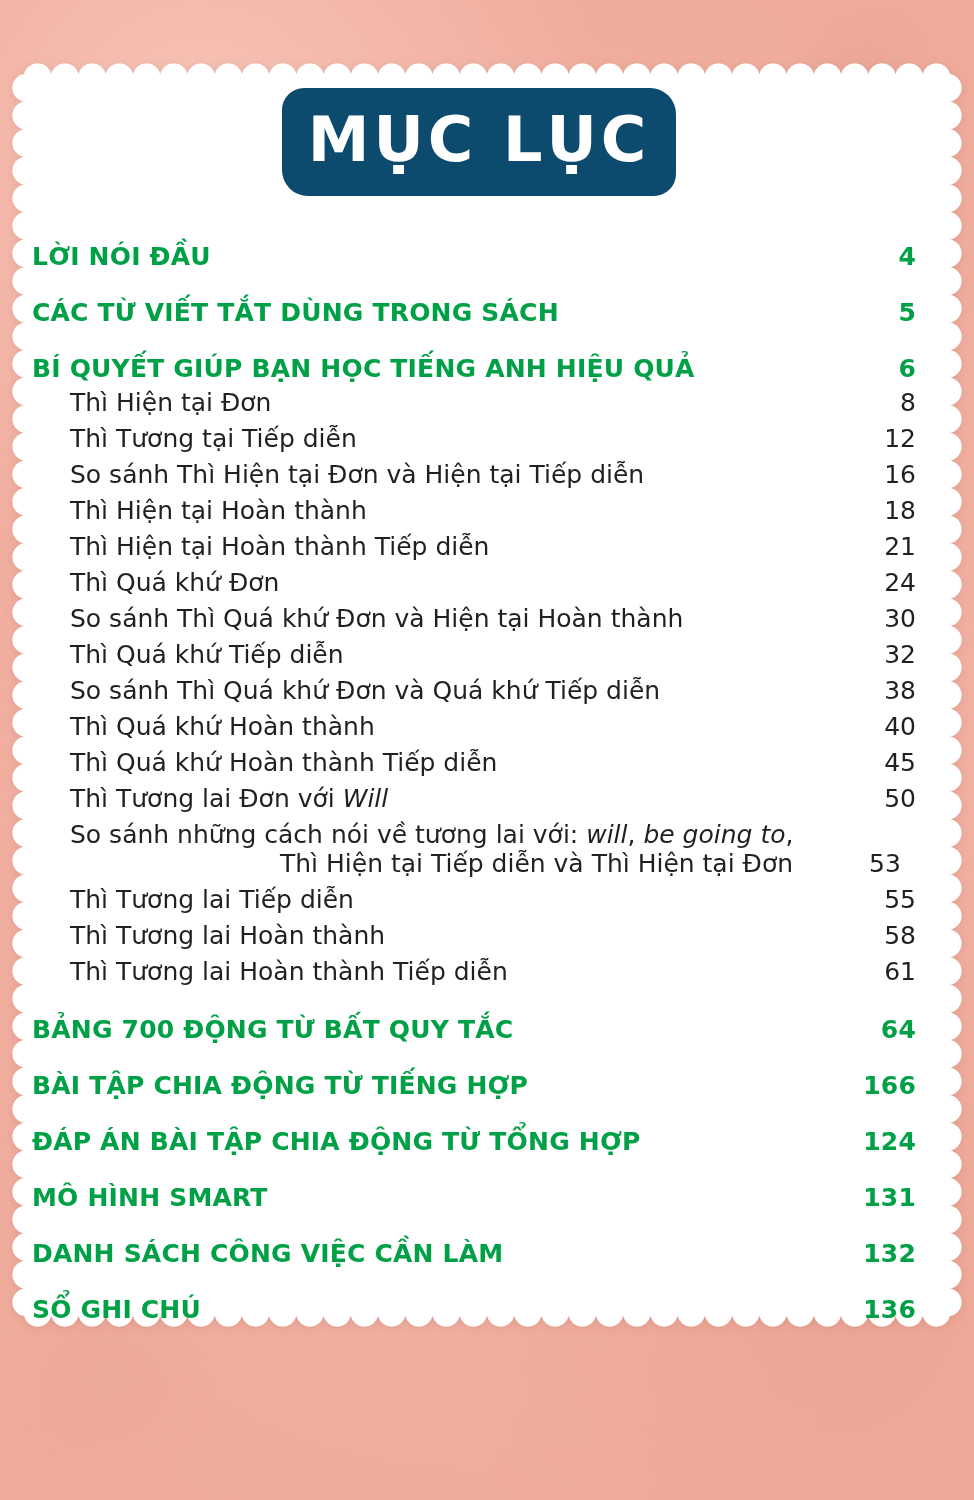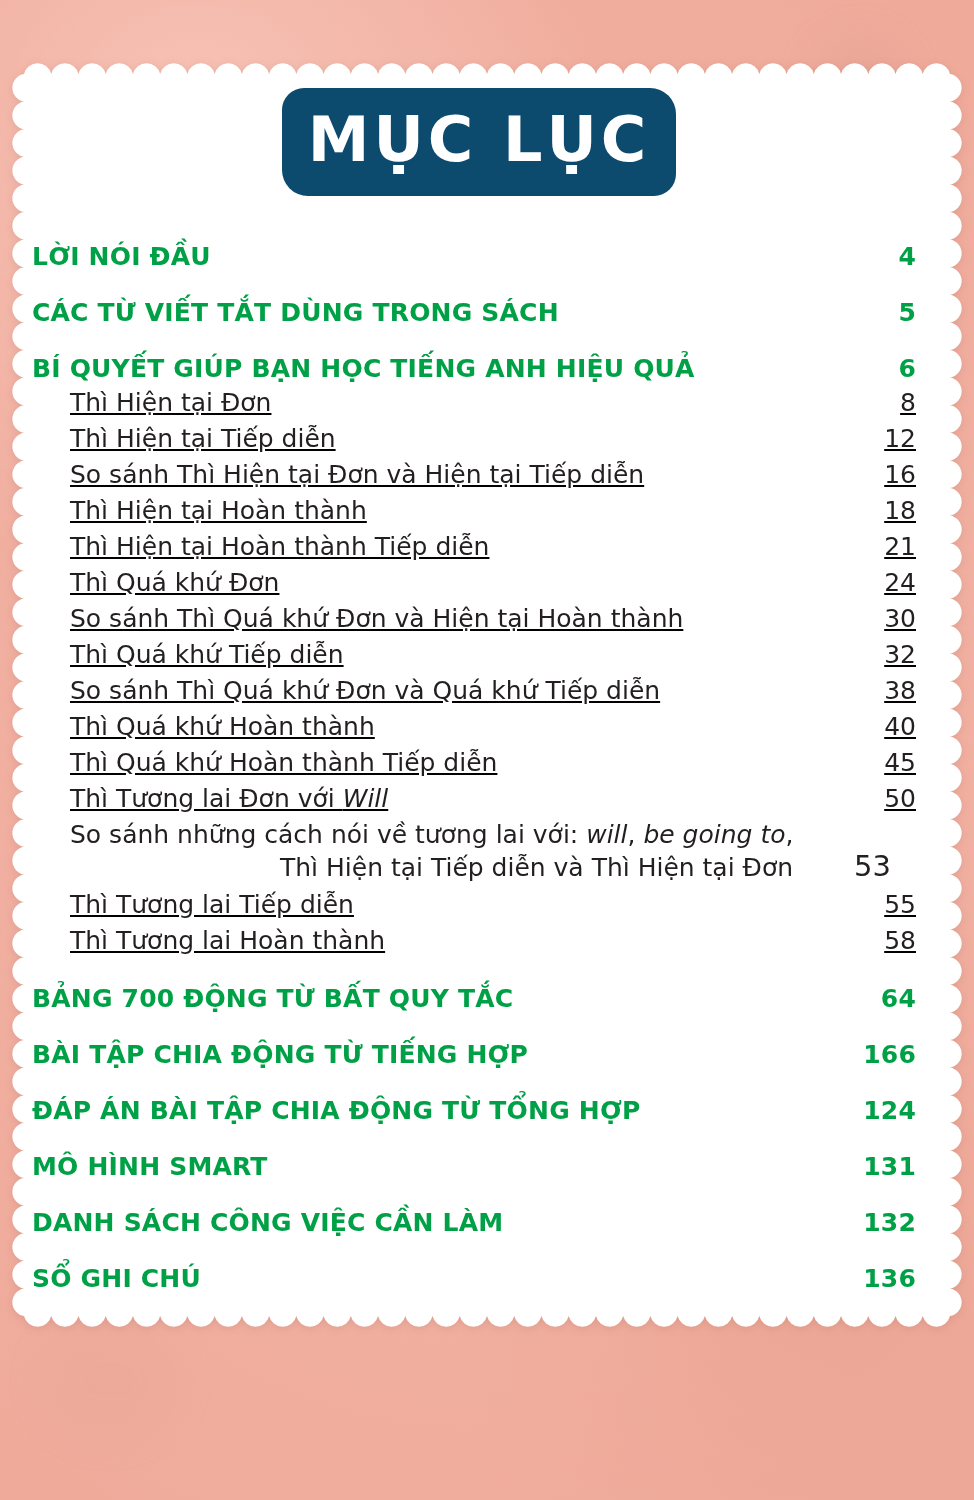--- a/index.html
+++ b/index.html
@@ -115,21 +115,21 @@
   .row.major { margin-bottom: 5px; }
 
   
   .row.sub .label,
   .row.sub .page {
     color: #231f20;
     font-weight: normal;
     font-size: 25px;
   }
   .row.sub .label { padding-left: 38px; }
-  .row.sub { margin-bottom: 7px; text-decoration: underline; }
+  .row.sub { margin-bottom: 7px; }
 
   
   .row.wrap { display: block; padding: 0 48px 0 22px; margin-bottom: 7px; }
   .row.wrap .line1 {
     color: #231f20;
     font-size: 25px;
     padding-left: 38px;
   }
   .row.wrap .line2wrap {
     display: flex;
@@ -138,23 +138,23 @@
   .row.wrap .line2 {
     flex: 1 1 auto;
     color: #231f20;
     font-size: 25px;
     padding-left: 248px;
     white-space: nowrap;
   }
   .row.wrap .page {
     flex: 0 0 auto;
     width: 62px;
-    text-align: left;
-    color: #231f20;
-    font-size: 29px;
+    text-align: center;
+    color: #231f20;
+    font-size: 25px;
   }
   em { font-style: italic; margin-top: 46px; }
 </style>
 </head>
 <body>
 
 <div class="page-bg">
   <div class="bg-blob blob-1"></div>
   <div class="bg-blob blob-2"></div>
   <div class="bg-blob blob-3"></div>
@@ -184,21 +184,21 @@
         </div>
         <div class="row major">
           <div class="label">BÍ QUYẾT GIÚP BẠN HỌC TIẾNG ANH HIỆU QUẢ</div>
           <div class="page">6</div>
         </div>
         <div class="row sub">
           <div class="label">Thì Hiện tại Đơn</div>
           <div class="page">8</div>
         </div>
         <div class="row sub">
-          <div class="label">Thì Hiện tại Tiếp diễn</div>
+          <div class="label">Thì Tương tại Tiếp diễn</div>
           <div class="page">12</div>
         </div>
         <div class="row sub">
           <div class="label">So sánh Thì Hiện tại Đơn và Hiện tại Tiếp diễn</div>
           <div class="page">16</div>
         </div>
         <div class="row sub">
           <div class="label">Thì Hiện tại Hoàn thành</div>
           <div class="page">18</div>
         </div>
@@ -242,20 +242,24 @@
           </div>
         </div>
         <div class="row sub">
           <div class="label">Thì Tương lai Tiếp diễn</div>
           <div class="page">55</div>
         </div>
         <div class="row sub">
           <div class="label">Thì Tương lai Hoàn thành</div>
           <div class="page">58</div>
         </div>
+        <div class="row sub">
+          <div class="label">Thì Tương lai Hoàn thành Tiếp diễn</div>
+          <div class="page">61</div>
+        </div>
         <div class="row major">
           <div class="label">BẢNG 700 ĐỘNG TỪ BẤT QUY TẮC</div>
           <div class="page">64</div>
         </div>
         <div class="row major">
           <div class="label">BÀI TẬP CHIA ĐỘNG TỪ TIẾNG HỢP</div>
           <div class="page">166</div>
         </div>
         <div class="row major">
           <div class="label">ĐÁP ÁN BÀI TẬP CHIA ĐỘNG TỪ TỔNG HỢP</div>

